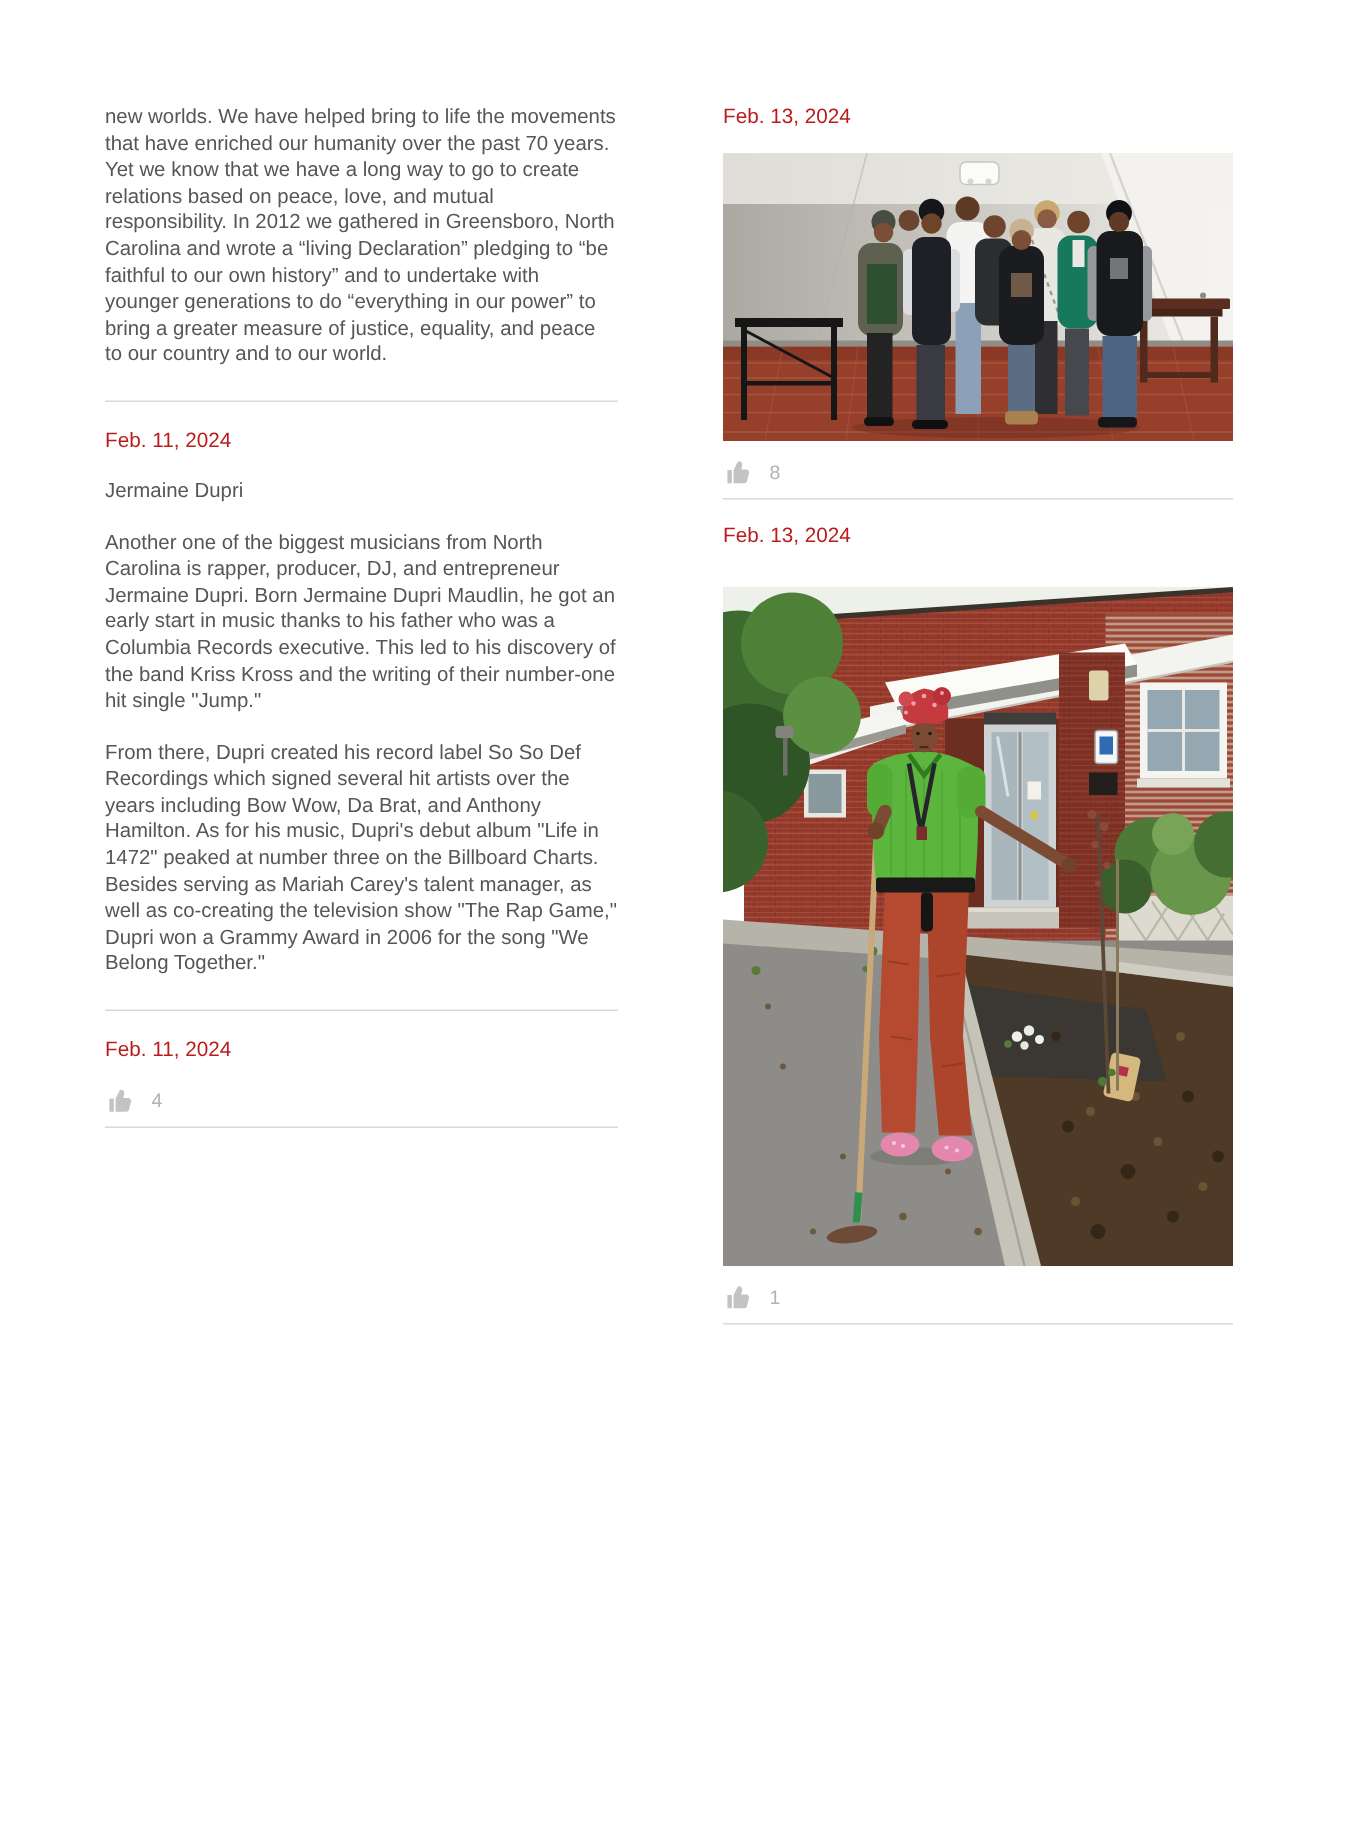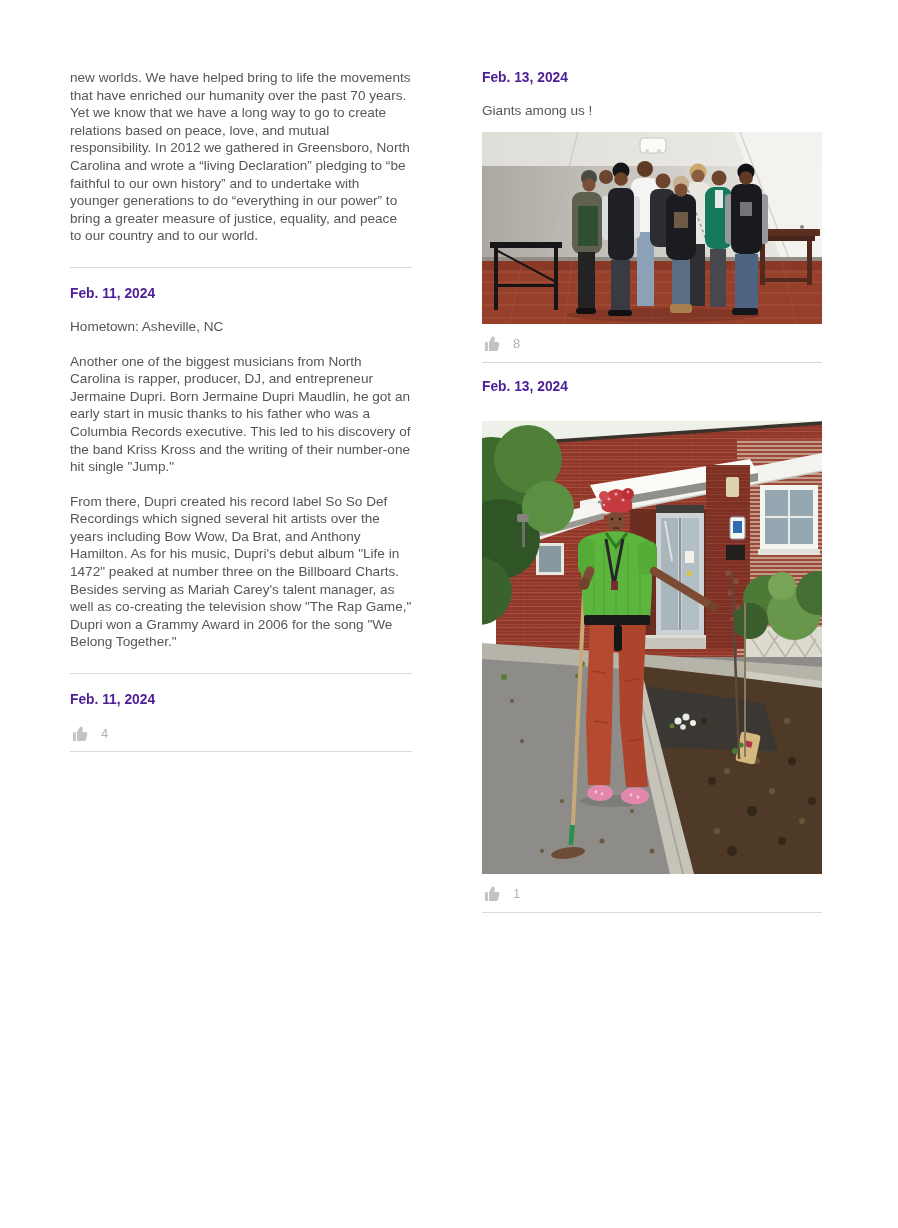--- a/index.html
+++ b/index.html
@@ -2,21 +2,21 @@
 <html><head>
 <meta charset="utf-8">
 <style>
   html,body{margin:0;padding:0;background:#ffffff;}
   .page{position:relative;width:898px;height:1084px;background:#ffffff;overflow:hidden;
         font-family:"Liberation Sans","DejaVu Sans",sans-serif;}
   .col{position:absolute;top:69px;}
   .col-left{left:70px;width:342px;}
   .col-right{left:482px;width:340px;}
   p.body-text{margin:0 0 17px 0;font-size:13.6px;line-height:17.6px;color:#54565a;}
-  h3.date-heading{margin:17px 0 16px 0;font-size:13.8px;line-height:17px;font-weight:bold;color:#4c1d95;}
+  h3.date-heading{margin:17px 0 16px 0;font-size:13.8px;line-height:17px;font-weight:normal;color:#b91c1c;}
   h3.first{margin-top:0;}
   hr.divider{border:0;border-top:1px solid #d9d9d9;margin:22px 0 0 0;}
   .col-right hr.divider{margin-top:9px;}
   p.caption{margin:0 0 12px 0;font-size:13.6px;line-height:17.6px;color:#54565a;}
   .photo{width:340px;overflow:hidden;line-height:0;}
   .photo svg{display:block;}
   .likes{display:flex;align-items:center;gap:11px;margin:11px 0 0 2px;height:18px;}
   .likes .like-icon svg{width:18px;height:17px;fill:#c3c3c3;display:block;}
   .likes .like-count{font-size:13px;color:#b3b3b3;}
   .col-right .post2-date{margin:15px 0 26px 0;}
@@ -27,41 +27,40 @@
 <body>
 
 <div class="page">
 
   <div class="col col-left">
     <p class="body-text">new worlds. We have helped bring to life the movements that have enriched our humanity over the past 70 years. Yet we know that we have a long way to go to create relations based on peace, love, and mutual responsibility. In 2012 we gathered in Greensboro, North Carolina and wrote a “living Declaration” pledging to “be faithful to our own history” and to undertake with younger generations to do “everything in our power” to bring a greater measure of justice, equality, and peace to our country and to our world.</p>
 
     <hr class="divider">
 
     <h3 class="date-heading">Feb. 11, 2024</h3>
-    <p class="body-text">Hometown: Asheville, NC</p>
+    <p class="body-text">Jermaine Dupri</p>
     <p class="body-text">Another one of the biggest musicians from North Carolina is rapper, producer, DJ, and entrepreneur Jermaine Dupri. Born Jermaine Dupri Maudlin, he got an early start in music thanks to his father who was a Columbia Records executive. This led to his discovery of the band Kriss Kross and the writing of their number-one hit single "Jump."</p>
     <p class="body-text">From there, Dupri created his record label So So Def Recordings which signed several hit artists over the years including Bow Wow, Da Brat, and Anthony Hamilton. As for his music, Dupri's debut album "Life in 1472" peaked at number three on the Billboard Charts. Besides serving as Mariah Carey's talent manager, as well as co-creating the television show "The Rap Game," Dupri won a Grammy Award in 2006 for the song "We Belong Together."</p>
 
     <hr class="divider">
 
     <h3 class="date-heading">Feb. 11, 2024</h3>
     <div class="likes">
       <span class="like-icon">
         <svg viewBox="0 0 20 19">
             <path d="M1 8.2h3.3V18H1zM5.6 18h7.9c1 0 1.9-.7 2.1-1.7l1.5-5.9c.3-1.3-.7-2.5-2-2.5h-3.8l.7-3.5C12.3 3 11.3 1.6 10 1.6c-.6 0-1.2.3-1.5.9L5.6 8.2z"></path>
           </svg>
       </span>
       <span class="like-count">4</span>
     </div>
     <hr class="divider" style="margin-top:9px">
   </div>
 
   <div class="col col-right">
     <h3 class="date-heading first">Feb. 13, 2024</h3>
-    <p class="caption">Giants among us !</p>
 
     <div class="photo" title="Group of nine people posing indoors between two tables on a red brick tile floor">
       <svg viewBox="0 0 340 192" width="340" height="192">
         <defs>
           <linearGradient id="wall1" x1="0" y1="0" x2="1" y2="0">
             <stop offset="0" stop-color="#aba8a1"></stop>
               <stop offset="0.45" stop-color="#c9c6c0"></stop>
             <stop offset="1" stop-color="#f1f0ec"></stop>
           </linearGradient>
         </defs>

